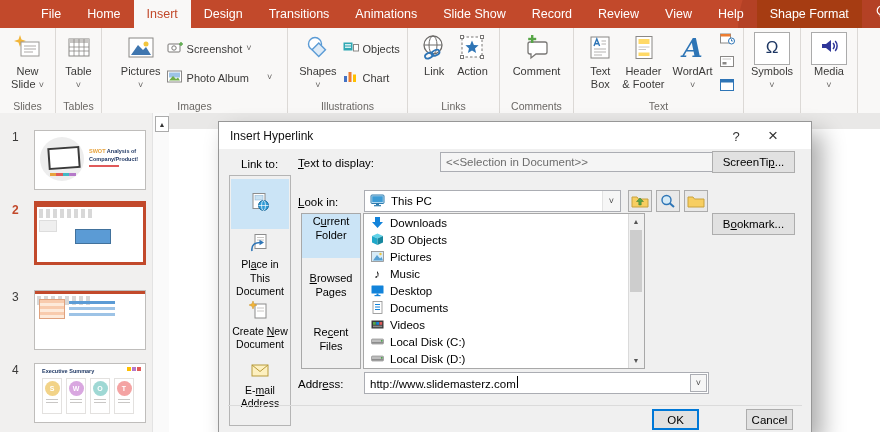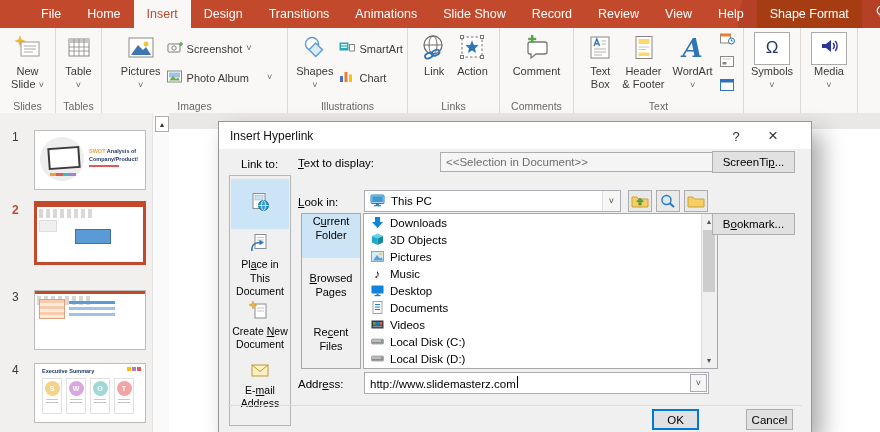--- a/index.html
+++ b/index.html
@@ -72,21 +72,21 @@
   .linkto-bar{position:absolute;left:10px;top:53px;width:62px;height:251px;background:#F0F0F0;border:1px solid #B5B5B5;box-sizing:border-box;}
   .lt-item{position:absolute;left:1px;right:1px;height:50px;display:flex;flex-direction:column;align-items:center;justify-content:center;text-align:center;font-size:10.5px;line-height:1.25;gap:2px;}
   .lt-item.sel{background:#CBE4F6;}
   .combo{position:absolute;background:#fff;border:1px solid #ABADB3;box-sizing:border-box;display:flex;align-items:center;padding-left:5px;gap:5px;}
   .combo .val{flex:1;}
   .combo-chev{width:17px;align-self:stretch;border-left:1px solid #E3E3E3;background:#F6F6F6;display:flex;align-items:center;justify-content:center;font-size:9px;color:#444;}
   .tool-btn{position:absolute;width:24px;height:22px;background:#E9E9E9;border:1px solid #ACACAC;box-sizing:border-box;display:flex;align-items:center;justify-content:center;}
   .viewtabs{position:absolute;left:82px;top:91px;width:60px;height:156px;background:#F0F0F0;border:1px solid #A8A8A8;box-sizing:border-box;}
   .vt{position:absolute;left:0;right:0;height:44px;display:flex;flex-direction:column;align-items:center;text-align:center;font-size:11px;line-height:1.3;}
   .vt.sel{background:#CBE4F6;}
-  .filelist{position:absolute;left:144px;top:91px;width:355px;height:156px;background:#fff;border:1px solid #A8A8A8;box-sizing:border-box;overflow:hidden;}
+  .filelist{position:absolute;left:144px;top:91px;width:282px;height:156px;background:#fff;border:1px solid #A8A8A8;box-sizing:border-box;overflow:hidden;}
   .file-row{height:17px;display:flex;align-items:center;padding-left:6px;gap:6px;}
   .ficon{width:14px;display:flex;justify-content:center;}
   .flist-scroll{position:absolute;right:0;top:0;bottom:0;width:15px;background:#F0F0F0;border-left:1px solid #DADADA;}
   .fs-btn{position:absolute;left:0;width:14px;height:15px;display:flex;align-items:center;justify-content:center;font-size:7px;color:#555;}
   .fs-thumb{position:absolute;left:1px;top:16px;width:12px;height:62px;background:#CDCDCD;}
   .caret{display:inline-block;width:1px;height:12px;background:#000;margin-left:1px;}
   .hline{position:absolute;left:9px;right:9px;top:283px;height:1px;background:#DBDBDB;}
   .mnote{font-size:12px;color:#111;}
 </style>
 </head>
@@ -206,21 +206,21 @@
     <div class="rstack">
       <div class="rbtn-sm">
         <span>
           <svg width="16" height="13" viewBox="0 0 16 13">
               <rect x="0.5" y="1.5" width="9" height="8" fill="#2FA8B3"></rect>
               <rect x="2" y="3.2" width="6" height="1.2" fill="#fff"></rect>
               <rect x="2" y="5.6" width="6" height="1.2" fill="#fff"></rect>
               <rect x="10.5" y="3.5" width="5" height="6.5" fill="#fff" stroke="#8A8886"></rect>
             </svg>
         </span>
-        <span>SmartArt</span>
+        <span>Objects</span>
       </div>
       <div class="rbtn-sm">
         <span>
           <svg width="16" height="13" viewBox="0 0 16 13">
               <rect x="1" y="6" width="3" height="6" fill="#4472C4"></rect>
               <rect x="5.5" y="2" width="3" height="10" fill="#ED7D31"></rect>
               <rect x="10" y="4.5" width="3" height="7.5" fill="#FFC000"></rect>
             </svg>
         </span>
         <span>Chart</span>

